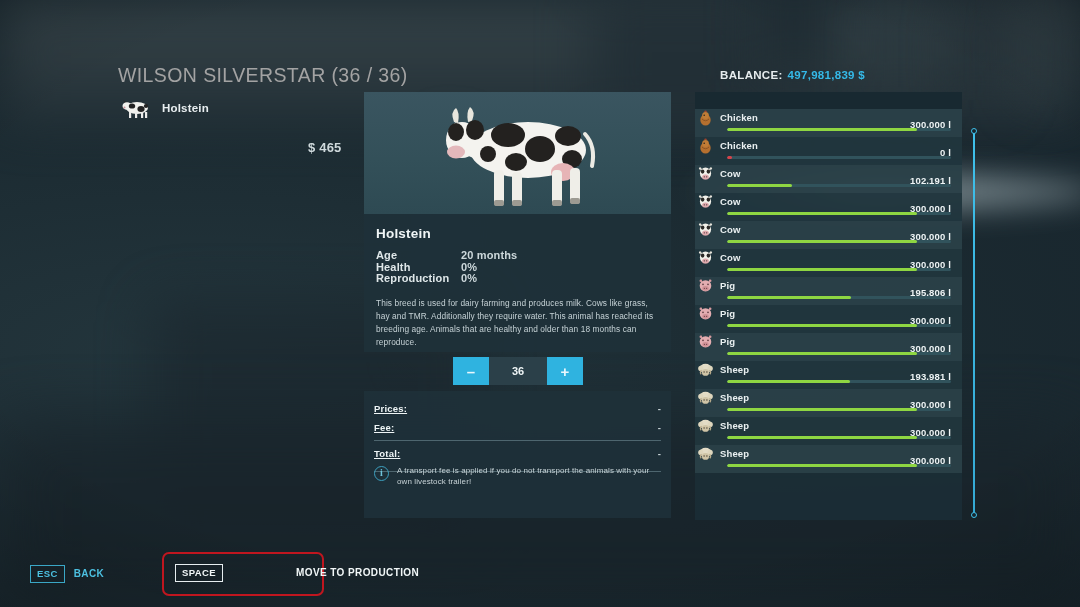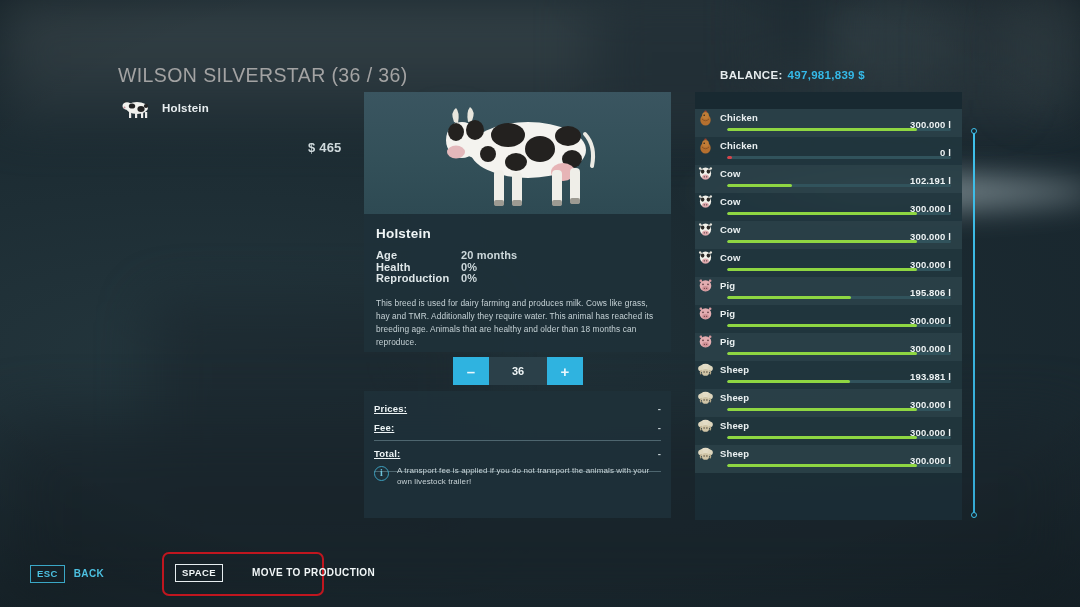--- a/index.html
+++ b/index.html
@@ -180,21 +180,21 @@
     padding:3px 6px 3px 6px; letter-spacing:.4px; line-height:1;
   }
   #back-label { margin-left:9px; font-size:10px; font-weight:700; color:#4cc0e0; letter-spacing:.4px; }
 
   #prod-item {
     position:absolute; left:162px; top:552px; width:162px; height:44px;
   }
   #prod-highlight {
     position:absolute; inset:0; border:2.5px solid #c0161f; border-radius:7px;
   }
-  #prod-inner { position:absolute; left:13px; top:12px; display:flex; align-items:center; }
+  #prod-inner { position:absolute; left:13px; top:12px; display:flex; align-items:center;gap:44px; }
   .keycap.white { border-color:#e7eef0; color:#f2f7f8; }
   #prod-label { margin-left:9px; font-size:10px; font-weight:700; color:#f2f7f8; letter-spacing:.4px; white-space:nowrap;padding-left:20px; }
 </style>
 </head>
 <body>
 
 <div id="bg">
   <div class="base"></div>
   <div class="b sky"></div>
   <div class="b tower1"></div>

